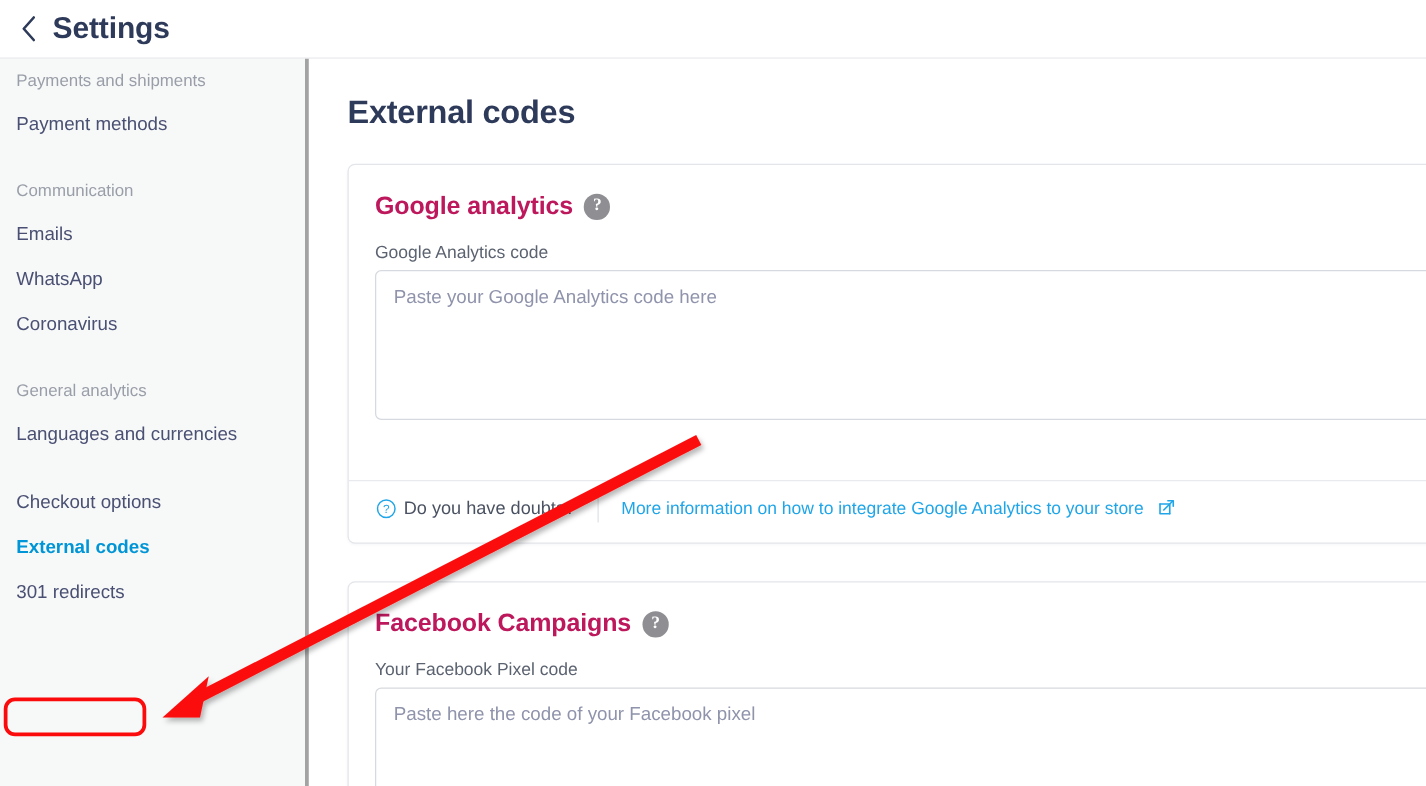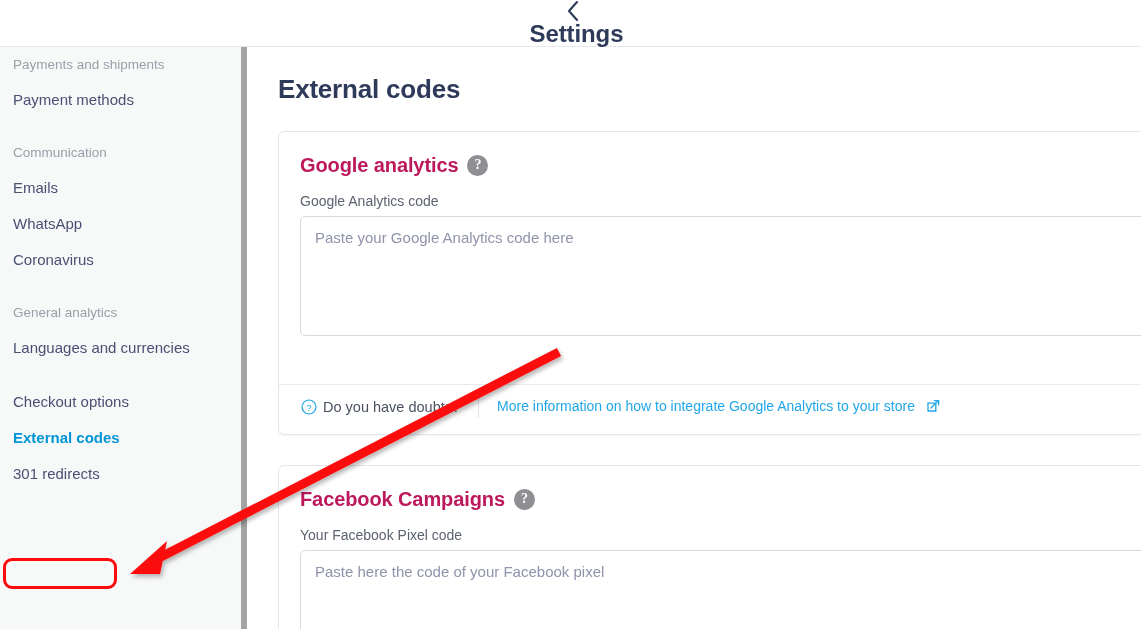--- a/index.html
+++ b/index.html
@@ -23,21 +23,20 @@
   
   .topbar {
     position: absolute;
     left: 0; top: 0;
     width: 1141px; height: 47px;
     background: #ffffff;
     border-bottom: 1px solid #e6e8ec;
     display: flex;
     align-items: center;
     padding-left: 12px;
-    flex-direction: column;
   }
   .back-chevron {
     width: 22px; height: 24px;
     display: flex; align-items: center; justify-content: center;
     cursor: pointer;
     margin-right: 8px;
   }
   .back-chevron svg { display: block; }
   .topbar-title {
     font-size: 24px;
@@ -47,21 +46,21 @@
     line-height: 1;
   }
 
   
   .sidebar {
     position: absolute;
     left: 0; top: 47px;
     width: 247px;
     height: 582px;
     background: #f7f8f8;
-    border-right: 6px solid #a3a3a3;
+    border-right: 3px solid #a3a3a3;
     overflow: hidden;
   }
   .nav-group { padding-top: 0; }
   .nav-section-title {
     font-size: 13.5px;
     color: #9a9ea8;
     padding: 0 0 0 13px;
     height: 34px;
     display: flex;
     align-items: center;

